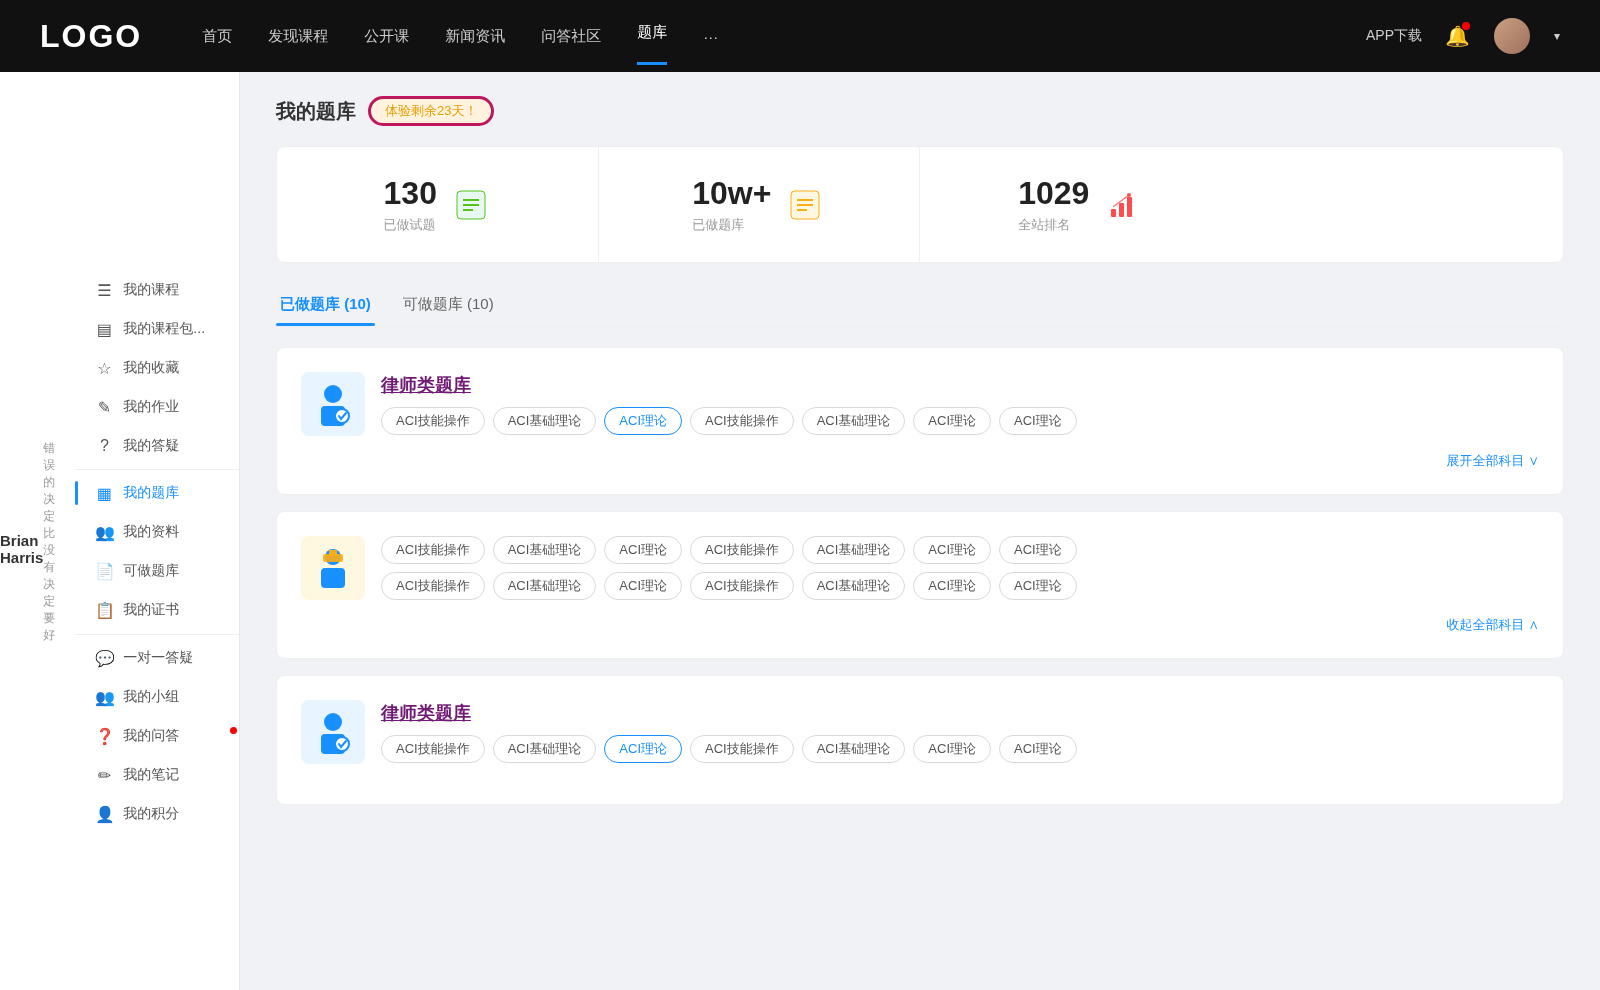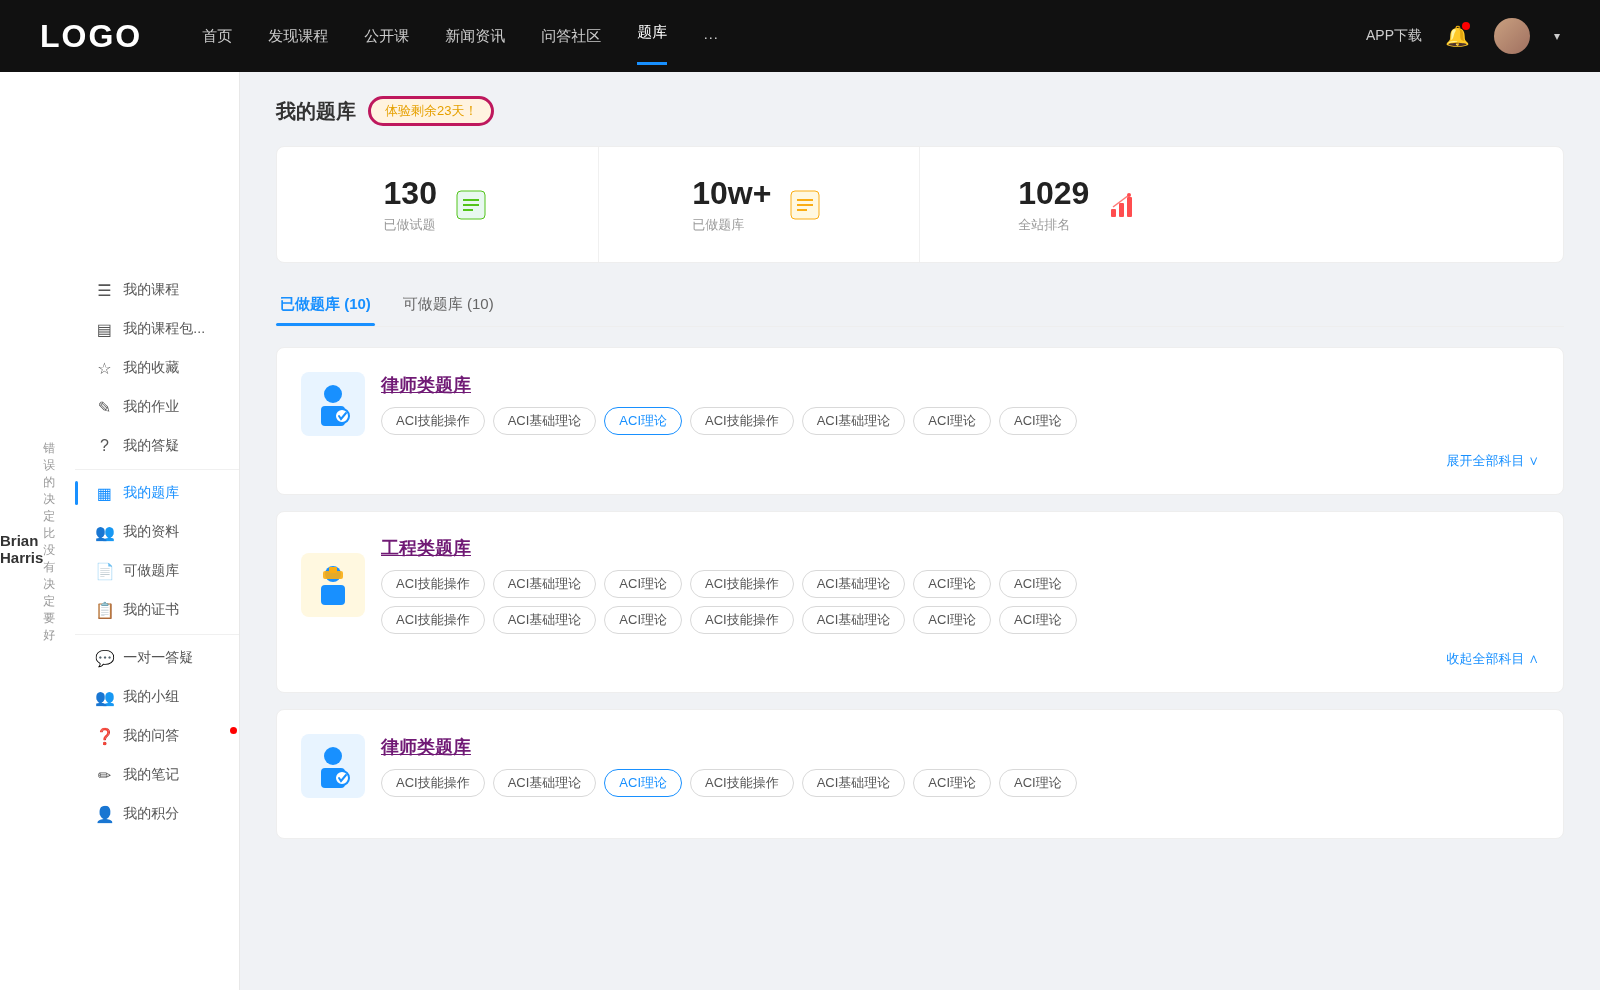--- a/index.html
+++ b/index.html
@@ -271,21 +271,20 @@
       <div class="bank-card-header">
         <div class="bank-card-icon" style="background:#fff8e0;">
           <svg width="48" height="48" viewBox="0 0 48 48">
             <circle cx="24" cy="13" r="8" fill="#1890ff"></circle>
             <rect x="12" y="24" width="24" height="20" rx="4" fill="#1890ff"></rect>
             <rect x="14" y="10" width="20" height="8" rx="2" fill="#faad14" opacity="0.9"></rect>
             <rect x="20" y="6" width="8" height="6" rx="1" fill="#faad14"></rect>
           </svg>
         </div>
         <div style="flex:1;">
-          <div class="bank-card-title">工程类题库</div>
           <div class="tags-row">
             <span class="tag">ACI技能操作</span>
             <span class="tag">ACI基础理论</span>
             <span class="tag">ACI理论</span>
             <span class="tag">ACI技能操作</span>
             <span class="tag">ACI基础理论</span>
             <span class="tag">ACI理论</span>
             <span class="tag">ACI理论</span>
           </div>
           <div class="tags-row" style="margin-top:8px;">

